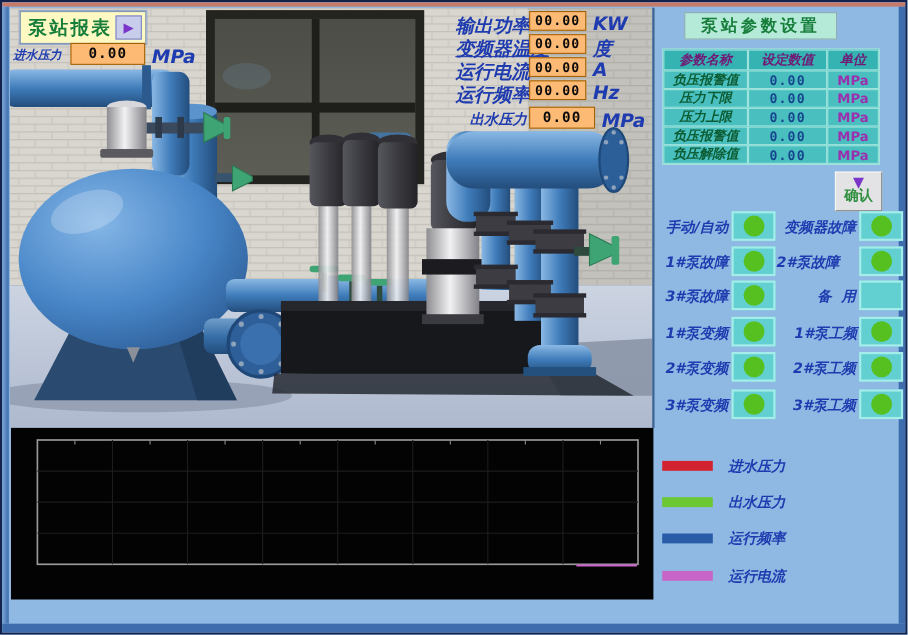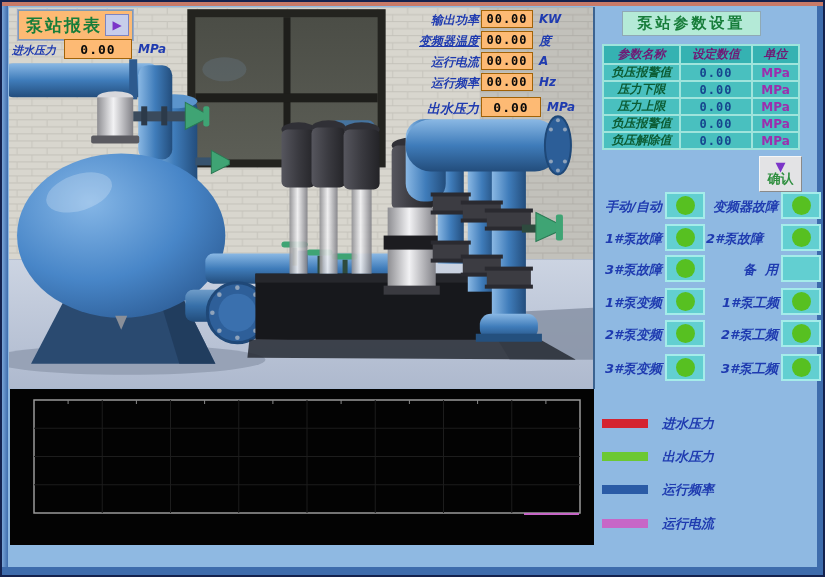--- a/index.html
+++ b/index.html
@@ -9,28 +9,28 @@
   .strip-top    { position:absolute; left:0; top:0; right:0; height:4px; background:#c87a68; }
   .strip-left   { position:absolute; left:0; top:4px; bottom:8px; width:6px;
                   background:linear-gradient(90deg,#7aa6d8,#3e6cac); }
   .strip-right  { position:absolute; right:0; top:4px; bottom:8px; width:6px; background:#3e6cac; }
   .strip-bottom { position:absolute; left:0; bottom:0; right:0; height:8px; background:#3e6cac; }
 
   .abs { position:absolute; }
   .photo { left:7px; top:5px; width:584px; height:382px; }
   .divider { left:591px; top:5px; width:2px; height:382px; background:#3c6390; }
 
-  .lbl { color:#1f3bb0; font-weight:bold; font-style:italic; font-size:12px; white-space:nowrap; }
+  .lbl { color:#1f3bb0; font-weight:bold; font-style:italic; font-size:17px; white-space:nowrap; }
   .lbl13 { font-size:13px; }
   .valuebox { background:#fdba74; border:1px solid #a16207; color:#0a0a0a;
               font:bold 12px "DejaVu Sans Mono", monospace;
               display:flex; align-items:center; justify-content:center; letter-spacing:1px; }
 
   
-  .report-btn { left:16px; top:8px; width:115px; height:30px; background:#fdba74;
+  .report-btn { left:16px; top:8px; width:115px; height:30px; background:#fef9c3;
                 border:1px solid #7f9ab2; outline:1px solid #9aa8cc;
                 display:flex; align-items:center; justify-content:space-between;
                 padding:0 3px 0 7px; cursor:pointer; }
   .report-btn .txt { color:#177d3a; font-weight:bold; font-size:17px; letter-spacing:2px; }
   .report-btn .arrow-box { width:24px; height:22px; background:#c7cdea; border:1px solid #7d84c0;
                 display:flex; align-items:center; justify-content:center;
                 color:#7b35c8; font-size:12px; }
 
   
   .settings-title { left:620px; top:9px; width:139px; height:25px; background:#b4ead7;

